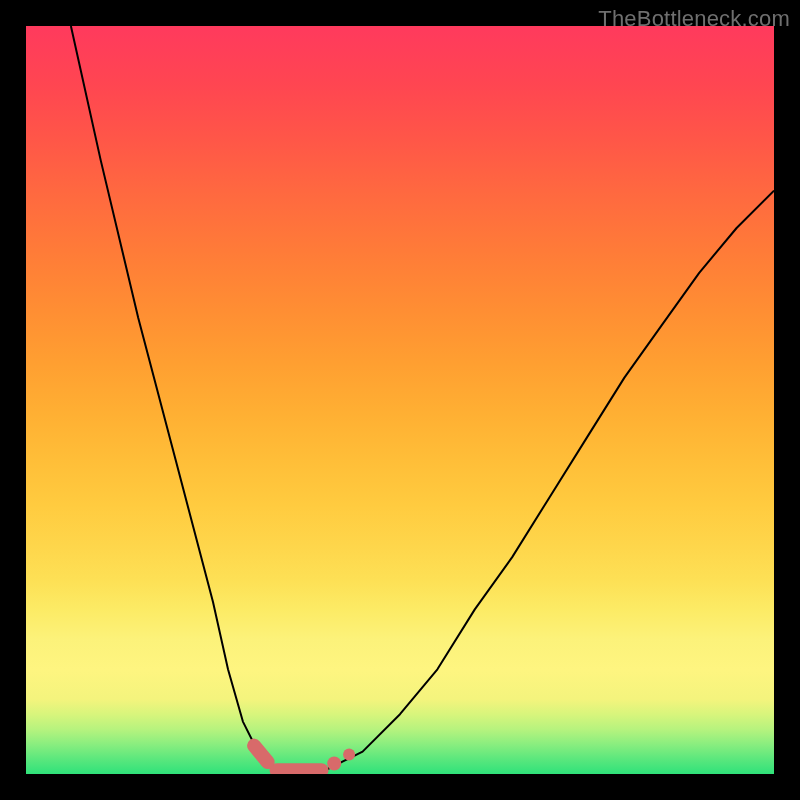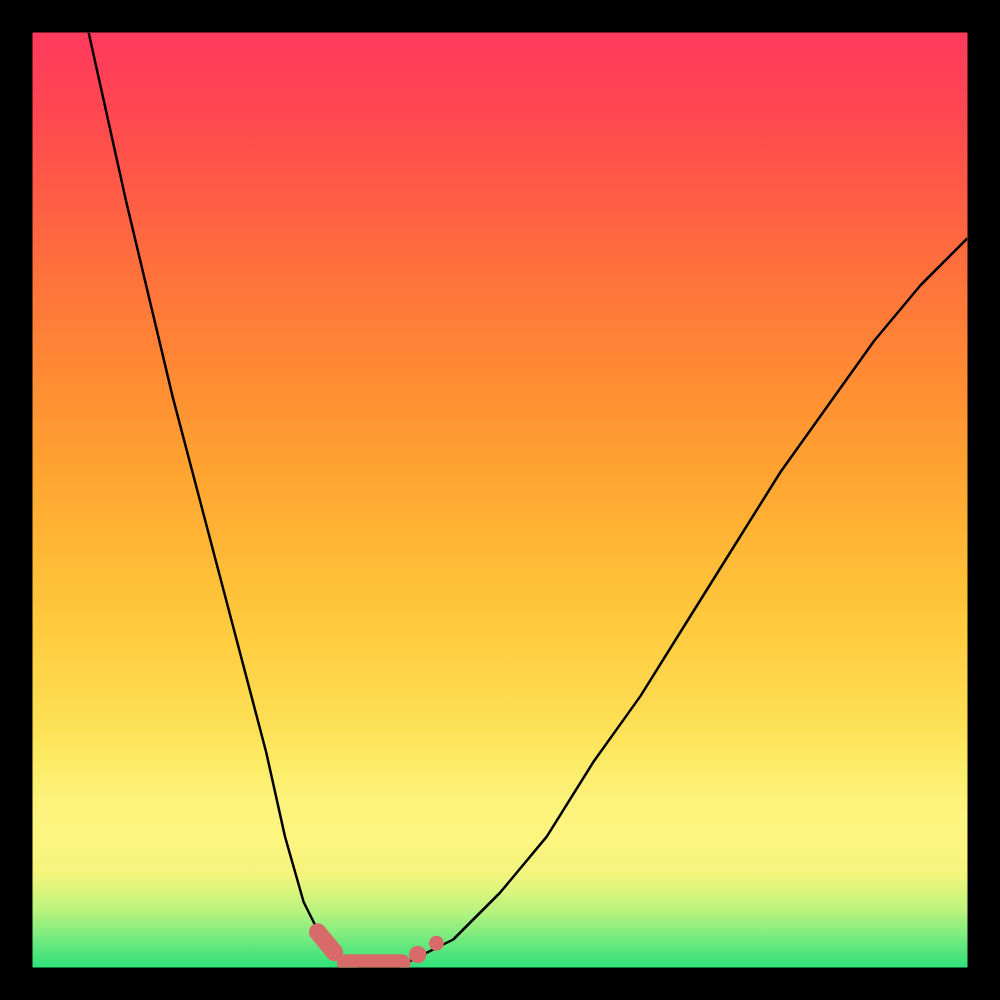--- a/index.html
+++ b/index.html
@@ -79,20 +79,21 @@
     fill: none;
   }
   .marker-dot {
     fill: #d86a6a;
   }
 </style>
 </head>
 <body>
 
 <div class="wrap">
+  <div class="wm">TheBottleneck.com</div>
   <div class="plot">
     <svg viewBox="0 0 748 748">
       <path class="curve" d="M44.9,0.0 L74.8,134.6 L112.2,291.7 L149.6,433.8 L187.0,576.0 L202.0,643.3 L216.9,695.6 L231.9,725.6 L246.8,740.5 L261.8,748.0 L276.8,748.0 L291.7,748.0 L306.7,740.5 L336.6,725.6 L374.0,688.2 L411.4,643.3 L448.8,583.4 L486.2,531.1 L523.6,471.2 L561.0,411.4 L598.4,351.6 L635.8,299.2 L673.2,246.8 L710.6,202.0 L748.0,164.6"></path>
       <path class="marker-seg" d="M250.6,744.3 L295.5,744.3"></path>
       <path class="marker-seg" d="M228.1,719.6 L241.6,736.0"></path>
       <circle class="marker-dot" r="7" cx="308.2" cy="737.5"></circle>
       <circle class="marker-dot" r="6" cx="323.1" cy="728.6"></circle>
     </svg>
   </div>
 </div>

